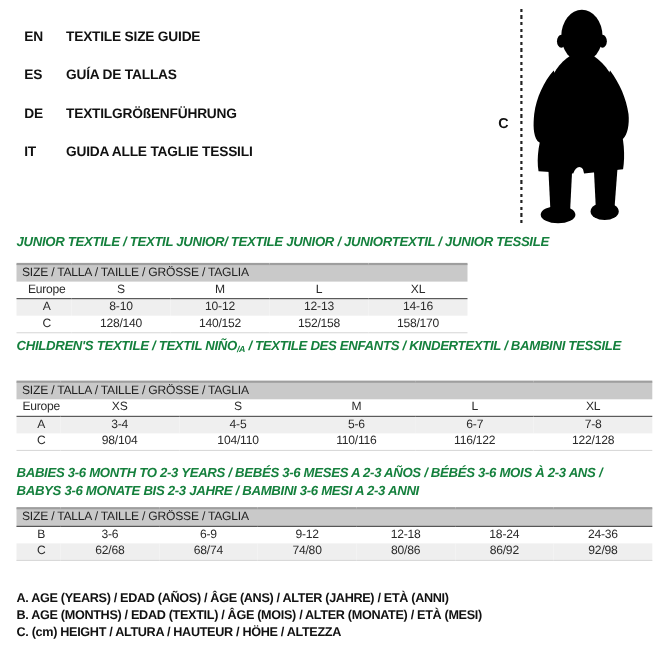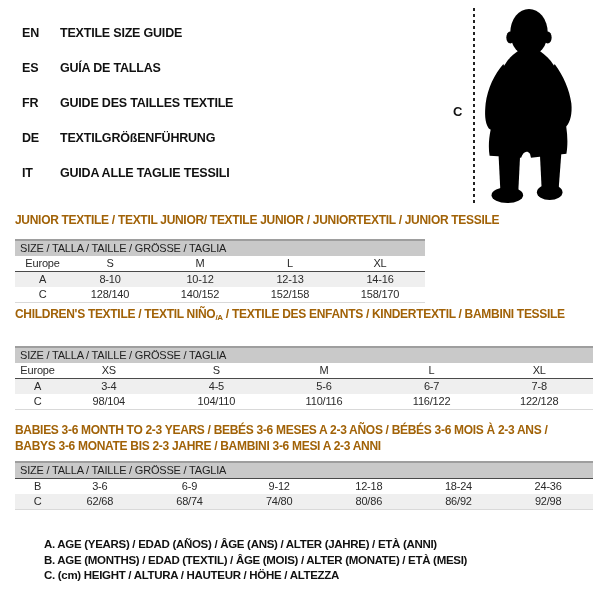--- a/index.html
+++ b/index.html
@@ -14,22 +14,22 @@
   
   .figure{position:absolute;left:445px;top:0;width:155px;height:215px;}
   .dash-line{
     position:absolute;left:28px;top:8px;width:2px;height:198px;
     background:repeating-linear-gradient(to bottom,#222 0 3px,transparent 3px 6px);
   }
   .c-label{position:absolute;left:8px;top:104px;font-weight:700;font-size:13px;color:#111;}
   .baby-svg{position:absolute;left:34px;top:5px;}
   
   .sec-title{
-    position:absolute;left:15px;font-weight:700;font-size:12px;letter-spacing:-0.3px;color:#a16207;
-    line-height:16px;white-space:nowrap;
+    position:absolute;left:15px;font-weight:700;font-size:12px;letter-spacing:-0.3px;color:#15803d;
+    line-height:16px;white-space:nowrap;font-style:italic;
   }
   .sub{font-size:8px;vertical-align:-2px;}
   .size-table{position:absolute;left:15px;border-collapse:collapse;table-layout:fixed;}
   .t1{width:410px;top:239px;}
   .t2{width:578px;top:346px;}
   .t3{width:578px;top:461px;}
   .ttl1{top:212px;}
   .ttl2{top:306px;}
   .ttl3{top:422px;}
   .size-table td{
@@ -40,34 +40,31 @@
     background:#c9c9c9;border-top:2px solid #9e9e9e;text-align:left;padding-left:5px;
     color:#222;height:14px;
   }
   .t3 td.bar{border-bottom:1px solid #4a4a4a;}
   td.lbl{text-align:center;padding-left:5px;}
   tr.r-top td{border-bottom:1px solid #4a4a4a;}
   tr.r-stripe td{background:#efefef;}
   tr.r-last td{border-bottom:1px solid #d9d9d9;}
   
   .footnotes{position:absolute;left:15px;top:537px;}
-  .footnote{font-weight:700;font-size:11.5px;letter-spacing:-0.3px;line-height:15.5px;color:#111;white-space:nowrap;margin-left:29px;}
+  .footnote{font-weight:700;font-size:11.5px;letter-spacing:-0.3px;line-height:15.5px;color:#111;white-space:nowrap;}
 </style>
 </head>
 <body>
 
 <div class="langs">
   <div class="lang-row">
     <span class="lang-code">EN</span><span class="lang-title">TEXTILE SIZE GUIDE</span>
   </div>
   <div class="lang-row">
     <span class="lang-code">ES</span><span class="lang-title">GUÍA DE TALLAS</span>
-  </div>
-  <div class="lang-row">
-    <span class="lang-code">FR</span><span class="lang-title">GUIDE DES TAILLES TEXTILE</span>
   </div>
   <div class="lang-row">
     <span class="lang-code">DE</span><span class="lang-title">TEXTILGRÖßENFÜHRUNG</span>
   </div>
   <div class="lang-row">
     <span class="lang-code">IT</span><span class="lang-title">GUIDA ALLE TAGLIE TESSILI</span>
   </div>
 </div>
 
 <div class="figure">

